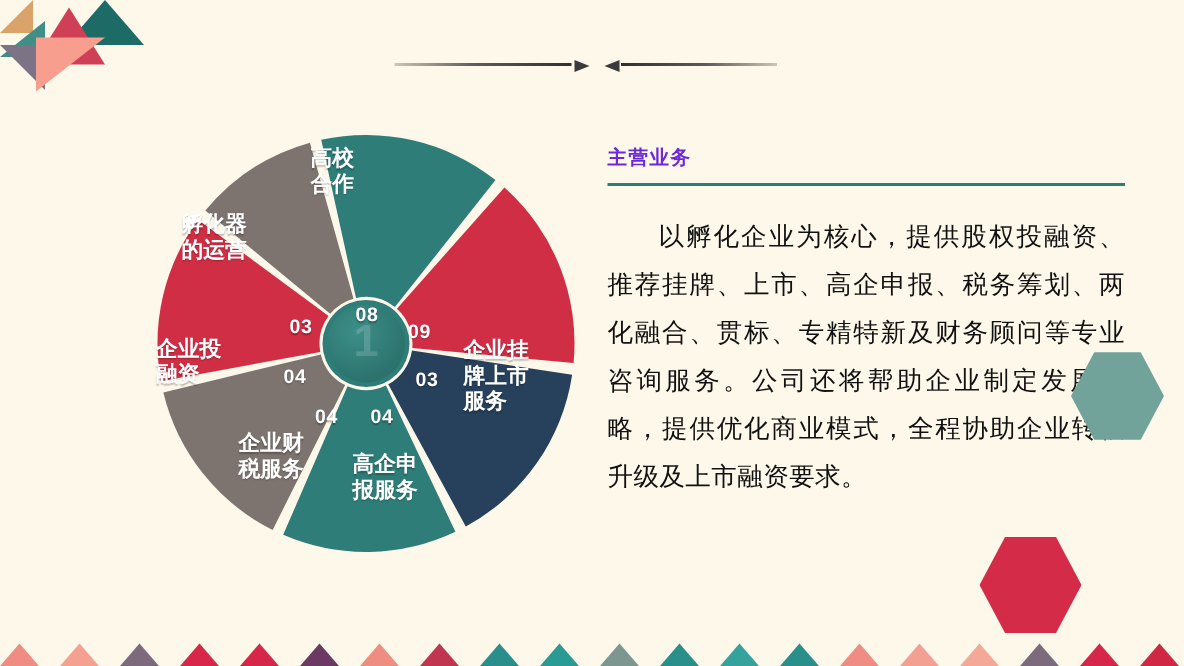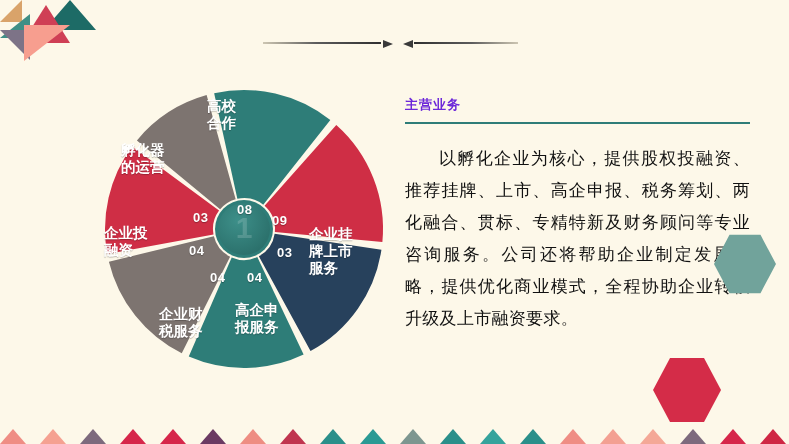--- a/index.html
+++ b/index.html
@@ -106,21 +106,21 @@
       <span class="hub-mark">1</span>
     </div>
 
     <div class="pie-label" style="left:103px;top:18px;width:74px;">高校
 合作</div>
     <div class="pie-label" style="left:205px;top:146px;width:70px;">企业挂
 牌上市
 服务</div>
     <div class="pie-label" style="left:131px;top:222px;width:70px;">高企申
 报服务</div>
-    <div class="pie-label" style="left:55px;top:226px;width:70px;">企业财
+    <div class="pie-label" style="left:55px;top:208px;width:70px;">企业财
 税服务</div>
     <div class="pie-label" style="left:0px;top:145px;width:76px;">企业投
 融资</div>
     <div class="pie-label" style="left:17px;top:62px;width:76px;">孵化器
 的运营</div>
 
     <div class="pie-num" style="left:133px;top:122px;">08</div>
     <div class="pie-num" style="left:168px;top:133px;">09</div>
     <div class="pie-num" style="left:173px;top:165px;">03</div>
     <div class="pie-num" style="left:143px;top:190px;">04</div>

